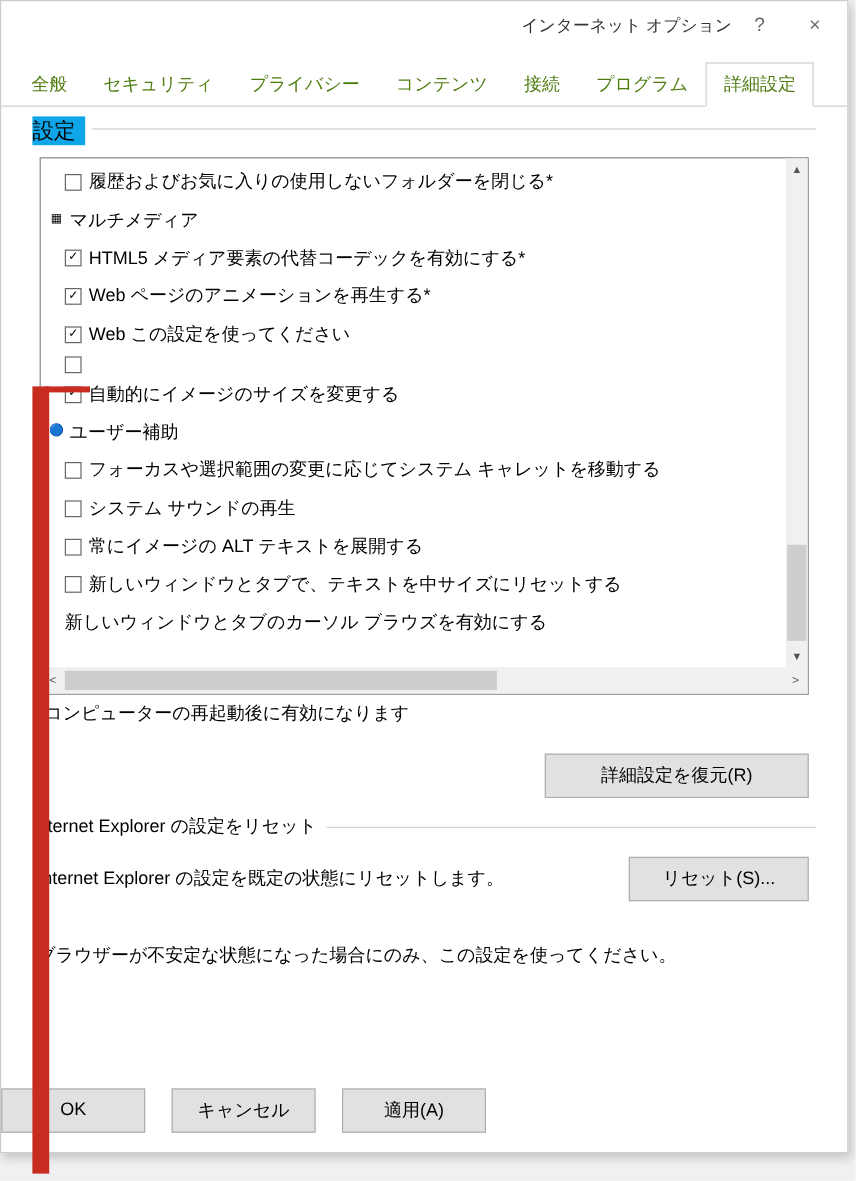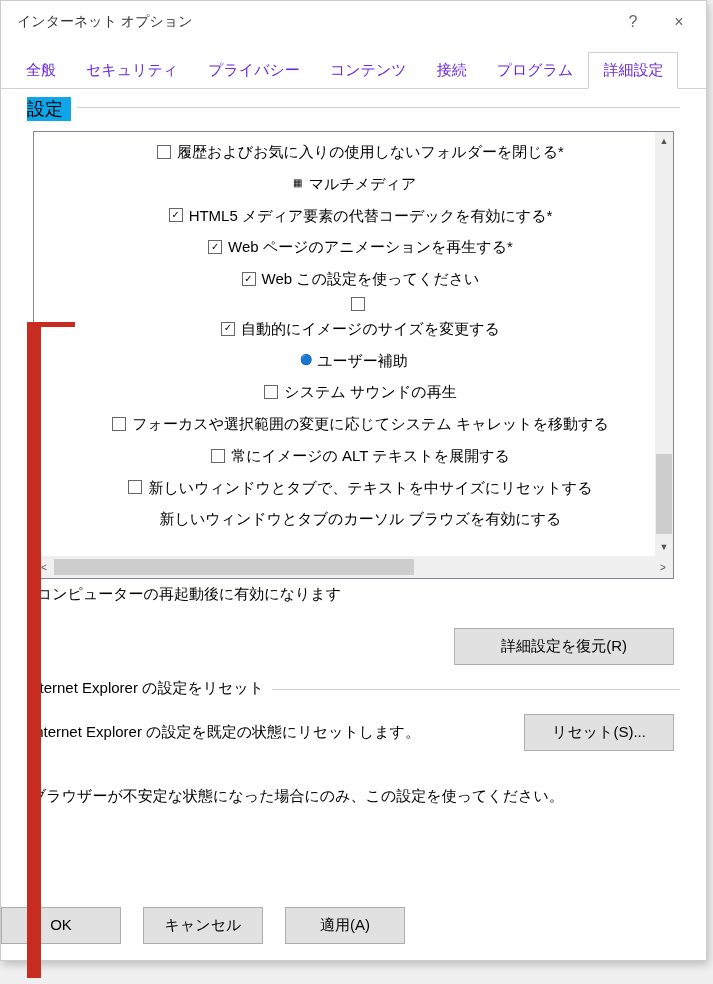--- a/index.html
+++ b/index.html
@@ -17,21 +17,21 @@
   background: #ffffff;
   border: 1px solid #cccccc;
   box-shadow: 2px 4px 8px rgba(0,0,0,0.2);
   display: flex;
   flex-direction: column;
 }
 .titlebar {
   height: 42px;
   display: flex;
   align-items: center;
-  justify-content: space-between;
+  justify-content: flex-end;
   padding: 0 4px 0 16px;
   color: #333;
 }
 .titlebar-title { font-size: 14px; }
 .titlebar-controls { display: flex; gap: 0; }
 .titlebar-btn {
   width: 46px;
   height: 34px;
   display: flex;
   align-items: center;
@@ -42,21 +42,21 @@
 }
 .tabs {
   display: flex;
   border-bottom: 1px solid #d0d0d0;
   padding: 0 10px;
   margin-top: 8px;
 }
 .tab {
   padding: 8px 14px;
   font-size: 15px;
-  color: #6d28d9;
+  color: #4d7c0f;
   cursor: pointer;
   border: 1px solid transparent;
   border-bottom: none;
   position: relative;
   top: 1px;
 }
 .tab.active {
   background: #fff;
   border: 1px solid #d0d0d0;
   border-bottom: 1px solid #fff;
@@ -99,21 +99,20 @@
   padding: 4px 0;
   position: relative;
 }
 .tree-row {
   display: flex;
   align-items: center;
   padding: 2px 6px 2px 10px;
   font-size: 15px;
   line-height: 1.85;
   white-space: nowrap;
-  justify-content: center;
 }
 .tree-row .cb {
   display: inline-flex;
   width: 14px;
   height: 14px;
   border: 1px solid #666;
   margin-right: 6px;
   font-size: 10px;
   align-items: center;
   justify-content: center;
@@ -302,25 +301,25 @@
             <div class="tree-row child">
               <span class="cb">✓</span>
               <span>自動的にイメージのサイズを変更する</span>
             </div>
             <div class="tree-row category">
               <span class="cat-icon" style="font-size: 10px;">🔵</span>
               <span>ユーザー補助</span>
             </div>
             <div class="tree-row child">
               <span class="cb"></span>
+              <span>フォーカスや選択範囲の変更に応じてシステム キャレットを移動する</span>
+            </div>
+            <div class="tree-row child">
+              <span class="cb"></span>
               <span>システム サウンドの再生</span>
-            </div>
-            <div class="tree-row child">
-              <span class="cb"></span>
-              <span>フォーカスや選択範囲の変更に応じてシステム キャレットを移動する</span>
             </div>
             <div class="tree-row child">
               <span class="cb"></span>
               <span>常にイメージの ALT テキストを展開する</span>
             </div>
             <div class="tree-row child">
               <span class="cb"></span>
               <span>新しいウィンドウとタブで、テキストを中サイズにリセットする</span>
             </div>
             <div class="tree-row child">

